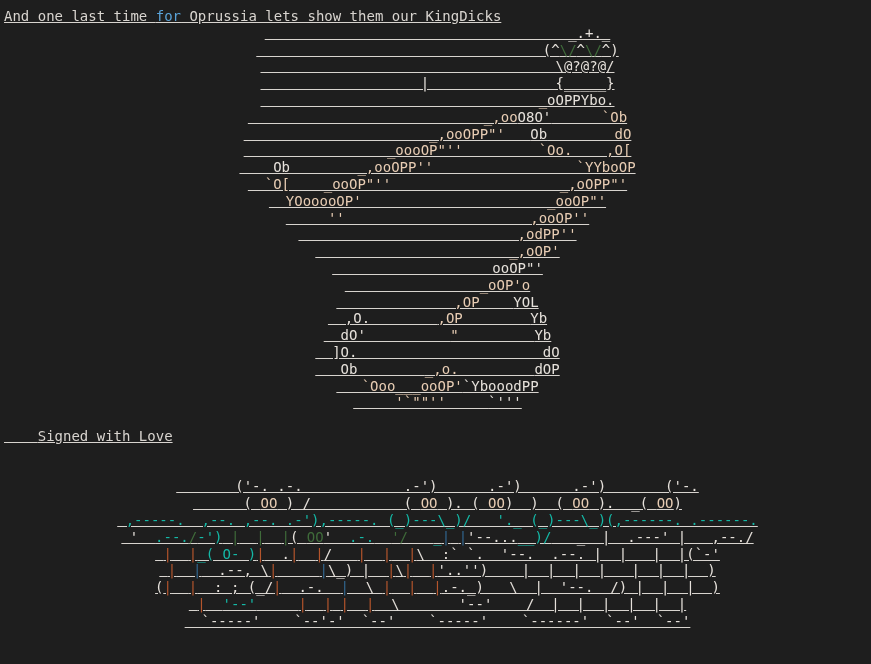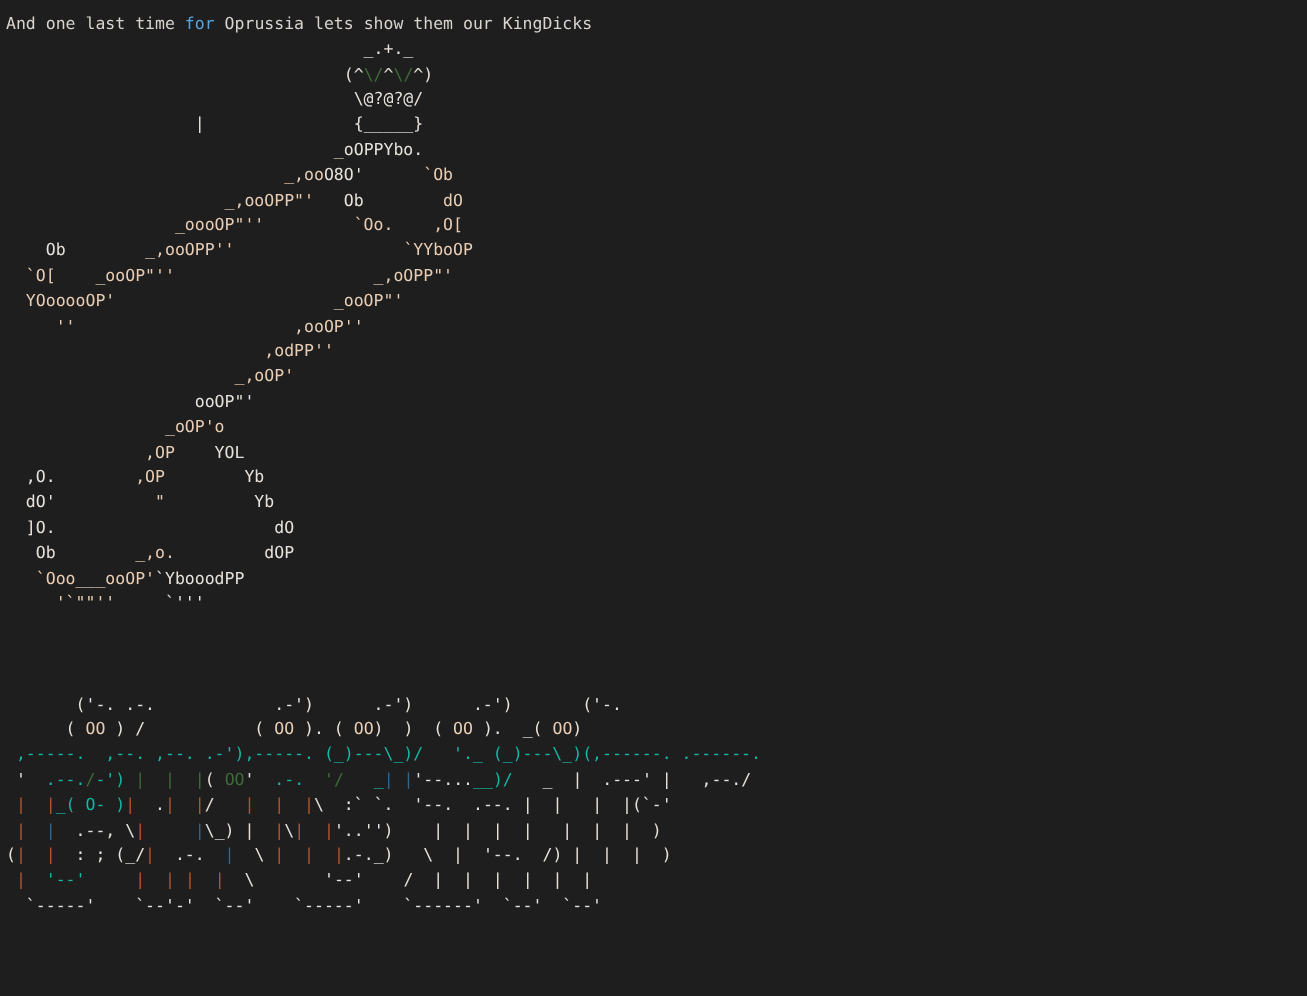--- a/index.html
+++ b/index.html
@@ -17,47 +17,49 @@
     width: 871px;
     height: 664px;
     background: #1e1e1e;
     box-sizing: border-box;
     padding: 8px 0 0 4px;
   }
   pre {
     margin: 0;
     padding: 0;
     font-family: "DejaVu Sans Mono", "Liberation Mono", monospace;
-    font-size: 11px;
+    font-size: 14px;
     line-height: 16.8px;
     letter-spacing: 0px;
     white-space: pre;
     color: #d8d4cf;
     tab-size: 8;
+    text-decoration: underline;
   }
-  .blk { display: block; }
+  .blk { display: block; text-align: center; }
   .spacer { display: block; height: 16.8px; }
   .c-white  { color: #e6e1db; }
   .c-tan    { color: #e8cdb4; }
   .c-tan2   { color: #14b8a6; }
   .c-blue   { color: #5aa3d9; }
   .c-green  { color: #3f6b3a; }
   .c-orange { color: #b4552c; }
   .c-steel  { color: #31668f; }
 </style>
 </head>
 <body>
 
 <div id="terminal">
 
   <pre><span>And one last time </span><span class="c-blue">for</span><span> Oprussia lets show them our KingDicks</span></pre>
 
   <pre><span class="blk"><span class="c-white">                                    _.+._</span></span><span class="blk"><span class="c-white">                                  (^</span><span class="c-green">\/</span><span class="c-white">^</span><span class="c-green">\/</span><span class="c-white">^)</span></span><span class="blk"><span class="c-white">                                   \@?@?@/</span></span><span class="blk"><span class="c-white">                   |               {</span><span class="c-white">_____</span><span class="c-white">}</span></span><span class="blk"><span class="c-tan">                                 _</span><span class="c-white">oOPPYbo.</span></span><span class="blk"><span class="c-tan">                            _,oo</span><span class="c-white">O8O'</span><span class="c-tan">      `Ob</span></span><span class="blk"><span class="c-tan">                      _,ooOPP"'   </span><span class="c-white">Ob</span><span class="c-tan">        dO</span></span><span class="blk"><span class="c-tan">                 _oooOP"''         `Oo.    ,O[</span></span><span class="blk"><span class="c-white">    Ob</span><span class="c-tan">        _,ooOPP''                 `YYboOP</span></span><span class="blk"><span class="c-tan">  `O[    _ooOP"''                    _,oOPP"'</span></span><span class="blk"><span class="c-tan">  YOooooOP'                      _ooOP"'</span></span><span class="blk"><span class="c-tan">     ''                      ,ooOP''</span></span><span class="blk"><span class="c-tan">                          ,odPP''</span></span><span class="blk"><span class="c-tan">                       _,oOP'</span></span><span class="blk"><span class="c-white">                   ooOP"'</span></span><span class="blk"><span class="c-tan">                _oOP'o</span></span><span class="blk"><span class="c-tan">              ,OP    </span><span class="c-white">YOL</span></span><span class="blk"><span class="c-white">  ,O.        </span><span class="c-tan">,OP        </span><span class="c-white">Yb</span></span><span class="blk"><span class="c-white">  dO'          </span><span class="c-tan">"         </span><span class="c-white">Yb</span></span><span class="blk"><span class="c-white">  ]O.                      dO</span></span><span class="blk"><span class="c-white">   Ob        </span><span class="c-tan">_,o.         </span><span class="c-white">dOP</span></span><span class="blk"><span class="c-tan">   `Ooo___ooOP'</span><span class="c-white">`YbooodPP</span></span><span class="blk"><span class="c-tan">     '`""''     </span><span class="c-white">`'''</span></span></pre>
 
   <span class="spacer"></span>
 
+  <pre><span class="c-white">    </span><span>Signed with Love</span></pre>
 
   <span class="spacer"></span>
   <span class="spacer"></span>
 
   <pre><span class="blk"><span class="c-white">       ('-. .-.            .-')      .-')      .-')       ('-.</span></span><span class="blk"><span class="c-white">      ( </span><span class="c-tan">OO</span><span class="c-white"> ) /           ( </span><span class="c-tan">OO</span><span class="c-white"> ). ( </span><span class="c-tan">OO</span><span class="c-white">)  )  ( </span><span class="c-tan">OO</span><span class="c-white"> ).  _( </span><span class="c-tan">OO</span><span class="c-white">)</span></span><span class="blk"><span class="c-tan2"> ,-----.  ,--. ,--. .-'),-----. (_)---\_)/   '._ (_)---\_)(,------. .------.</span></span><span class="blk"><span class="c-white"> '  </span><span class="c-tan2">.--.</span><span class="c-green">/</span><span class="c-tan2">-')</span><span class="c-white"> </span><span class="c-green">|</span><span class="c-white">  </span><span class="c-green">|</span><span class="c-white">  </span><span class="c-green">|</span><span class="c-white">( </span><span class="c-green">OO</span><span class="c-white">'  </span><span class="c-tan2">.-.</span><span class="c-white">  </span><span class="c-green">'/</span><span class="c-white">   </span><span class="c-tan2">_</span><span class="c-steel">|</span><span class="c-white"> </span><span class="c-steel">|</span><span class="c-white">'--...</span><span class="c-tan2">__)/</span><span class="c-white">   _  |  .---' |   ,--./</span></span><span class="blk"><span class="c-white"> </span><span class="c-orange">|</span><span class="c-white">  </span><span class="c-orange">|</span><span class="c-tan2">_( O- )</span><span class="c-orange">|</span><span class="c-white">  .</span><span class="c-orange">|</span><span class="c-white">  </span><span class="c-orange">|</span><span class="c-white">/   </span><span class="c-orange">|</span><span class="c-white">  </span><span class="c-orange">|</span><span class="c-white">  </span><span class="c-orange">|</span><span class="c-white">\  :` `.  '--.  .--. |  |   |  |(`-'</span></span><span class="blk"><span class="c-white"> </span><span class="c-orange">|</span><span class="c-white">  </span><span class="c-steel">|</span><span class="c-white">  .--, \</span><span class="c-orange">|</span><span class="c-white">     </span><span class="c-steel">|</span><span class="c-white">\_) |  </span><span class="c-orange">|</span><span class="c-white">\</span><span class="c-orange">|</span><span class="c-white">  </span><span class="c-orange">|</span><span class="c-white">'..'')    |  |  |  |   |  |  |  )</span></span><span class="blk"><span class="c-white">(</span><span class="c-orange">|</span><span class="c-white">  </span><span class="c-orange">|</span><span class="c-white">  : ; (_/</span><span class="c-orange">|</span><span class="c-white">  .-.  </span><span class="c-steel">|</span><span class="c-white">  \ </span><span class="c-orange">|</span><span class="c-white">  </span><span class="c-orange">|</span><span class="c-white">  </span><span class="c-orange">|</span><span class="c-white">.-._)   \  |  '--.  /) |  |  |  )</span></span><span class="blk"><span class="c-white"> </span><span class="c-orange">|</span><span class="c-white">  </span><span class="c-tan2">'--'</span><span class="c-white">     </span><span class="c-orange">|</span><span class="c-white">  </span><span class="c-orange">|</span><span class="c-white"> </span><span class="c-orange">|</span><span class="c-white">  </span><span class="c-orange">|</span><span class="c-white">  \       '--'    /  |  |  |  |  |  |</span></span><span class="blk"><span class="c-white">  `-----'    `--'-'  `--'    `-----'    `------'  `--'  `--'</span></span></pre>
 
 </div>
 
 </body></html>

